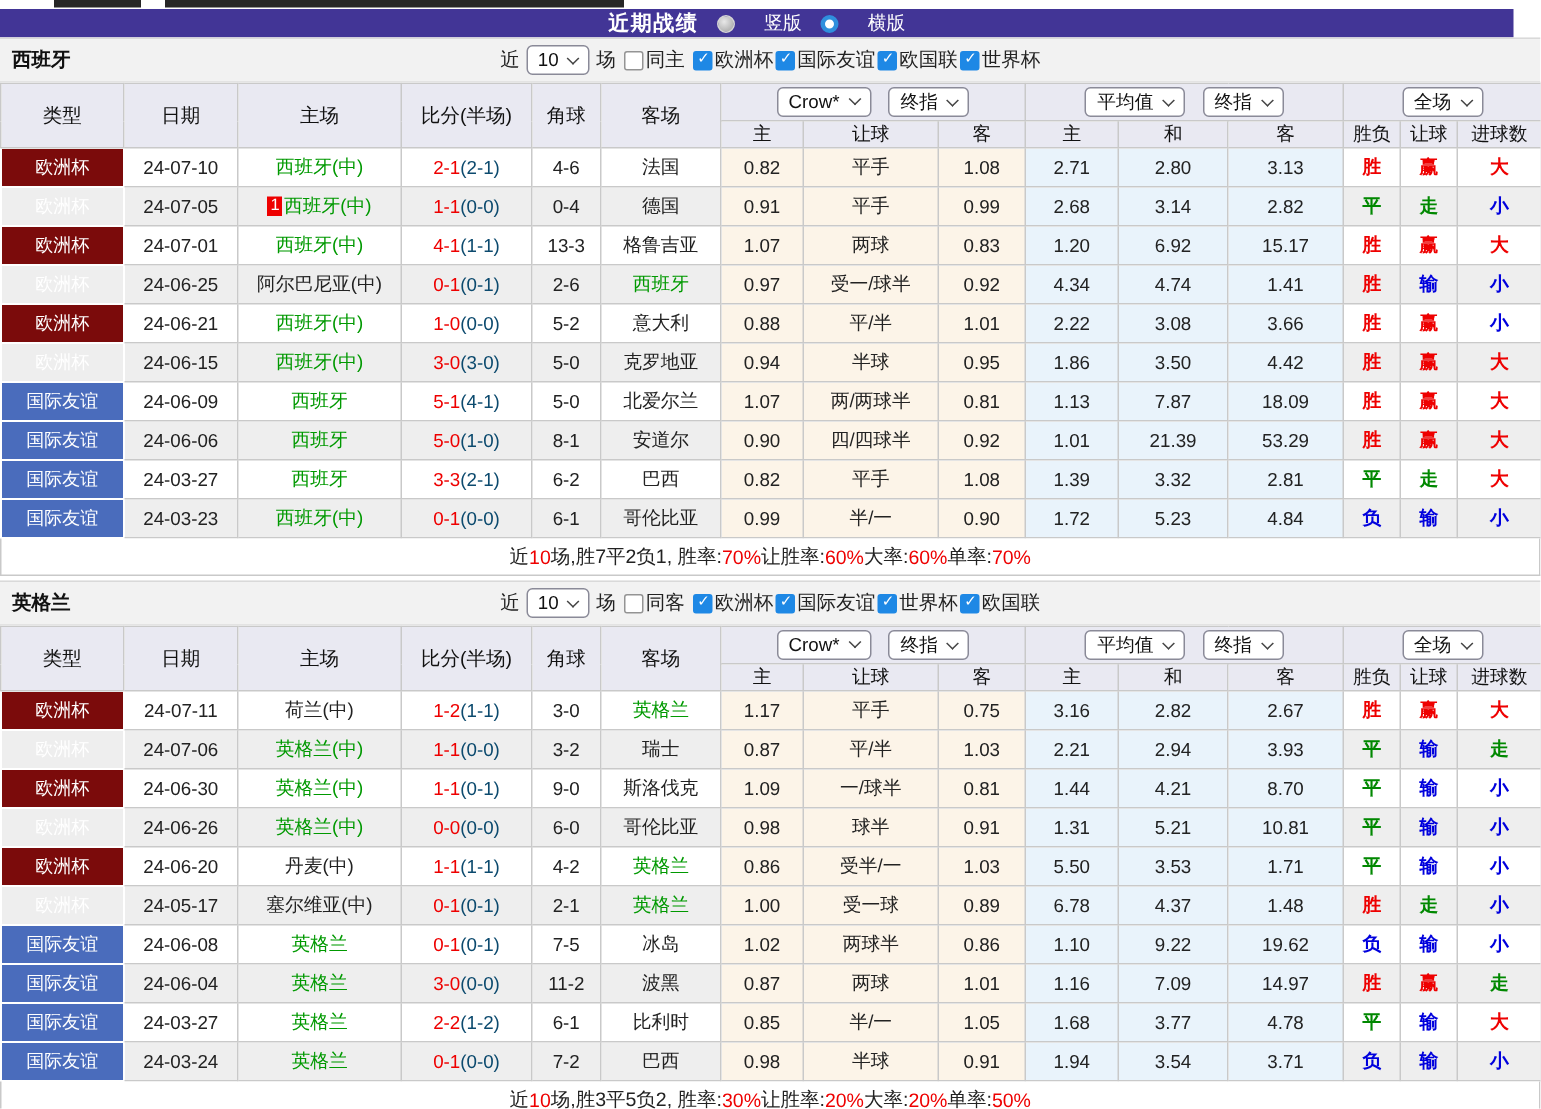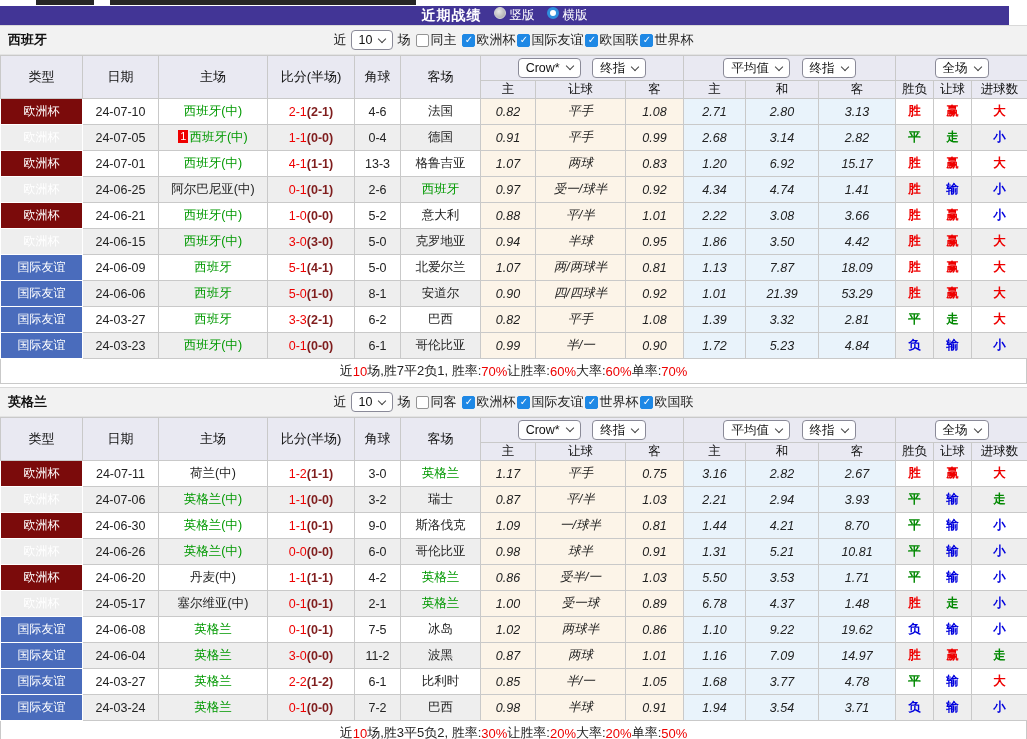--- a/index.html
+++ b/index.html
@@ -14,21 +14,21 @@
   .sliver b { position:absolute; top:0; height:5px; background:#262626; }
   .sliver b.s1 { left:36px; width:58px; }
   .sliver b.s2 { left:110px; width:306px; }
 
   
   .topbar {
     height:19px; width:1009px; background:var(--purple);
     display:flex; align-items:center; justify-content:center; gap:12px; color:#fff;
   }
   .topbar .title { font-weight:bold; font-size:14px; letter-spacing:1px; }
-  .radio-opt { display:inline-flex; align-items:flex-start; gap:4px; font-size:12.5px; cursor:default; }
+  .radio-opt { display:inline-flex; align-items:center; gap:20px; font-size:12.5px; cursor:default; }
   .radio { width:12px; height:12px; border-radius:50%; flex:0 0 auto; }
   .radio.off { background:radial-gradient(circle at 38% 35%, #e8e8e8, #9f9f9f); border:1px solid #d5d5d5; }
   .radio.on  { background:#fff; border:3px solid #2f8fdd; }
 
   
   .filterbar {
     position:relative; height:30px; background:var(--fbg);
     border-top:1px solid #d9d9d9; border-bottom:1px solid #e3e3e3;
     display:flex; align-items:center; font-size:13px;
   }
@@ -55,25 +55,25 @@
   table { border-collapse:collapse; table-layout:fixed; width:1027px; font-size:12.5px; }
   th,td { border:1px solid var(--bdr); text-align:center; padding:0 1px; height:26px;
           overflow:hidden; white-space:nowrap; }
   thead th { background:var(--hbg); font-weight:normal; font-size:13px; color:#111; }
   tr.h1 th { height:25px; }
   tr.h2 th { height:16px; font-size:12.5px; }
   th.grp .sel { margin:0 4px; }
   tbody tr.alt td { background:var(--alt); }
   tbody td.type { background:var(--maroon); color:#fff; font-size:12px; border-color:#fff; }
   tbody td.type.friendly { background:var(--lgblue); }
-  table tbody td.crow { background:var(--cream) !important;font-style:italic; }
-  table tbody td.avg  { background:var(--lblue) !important;font-style:italic; }
+  table tbody td.crow { background:var(--cream) !important; }
+  table tbody td.avg  { background:var(--lblue) !important; }
   .tg { color:var(--tgreen); }
   .sc { color:var(--red); }
-  .half { color:#7f1d1d;font-weight:bold; }
+  .half { color:#0c4a6e; }
   td.rr, td.rg, td.rb { font-weight:bold; }
   td.rr { color:var(--red); }
   td.rg { color:var(--rgreen); }
   td.rb { color:var(--rblue); }
   .badge { display:inline-block; background:#ee0000; color:#fff; font-size:11px; line-height:13px;
            padding:0 2px; margin-right:1px; vertical-align:1px; }
 
   
   .sum { height:25px; border:1px solid var(--bdr); border-top:none; background:#fff;
          display:flex; align-items:center; justify-content:center; font-size:13px; gap:0; }

